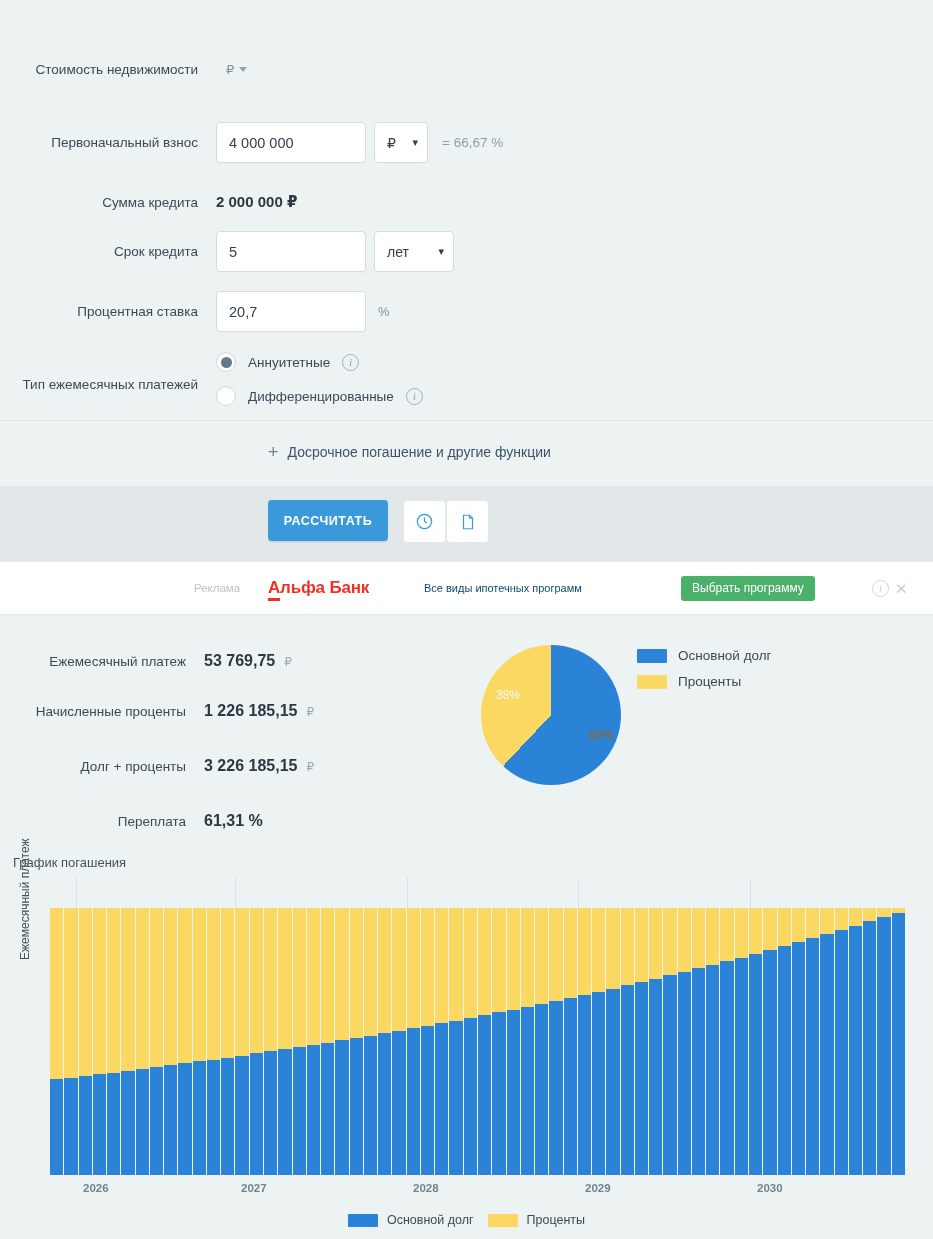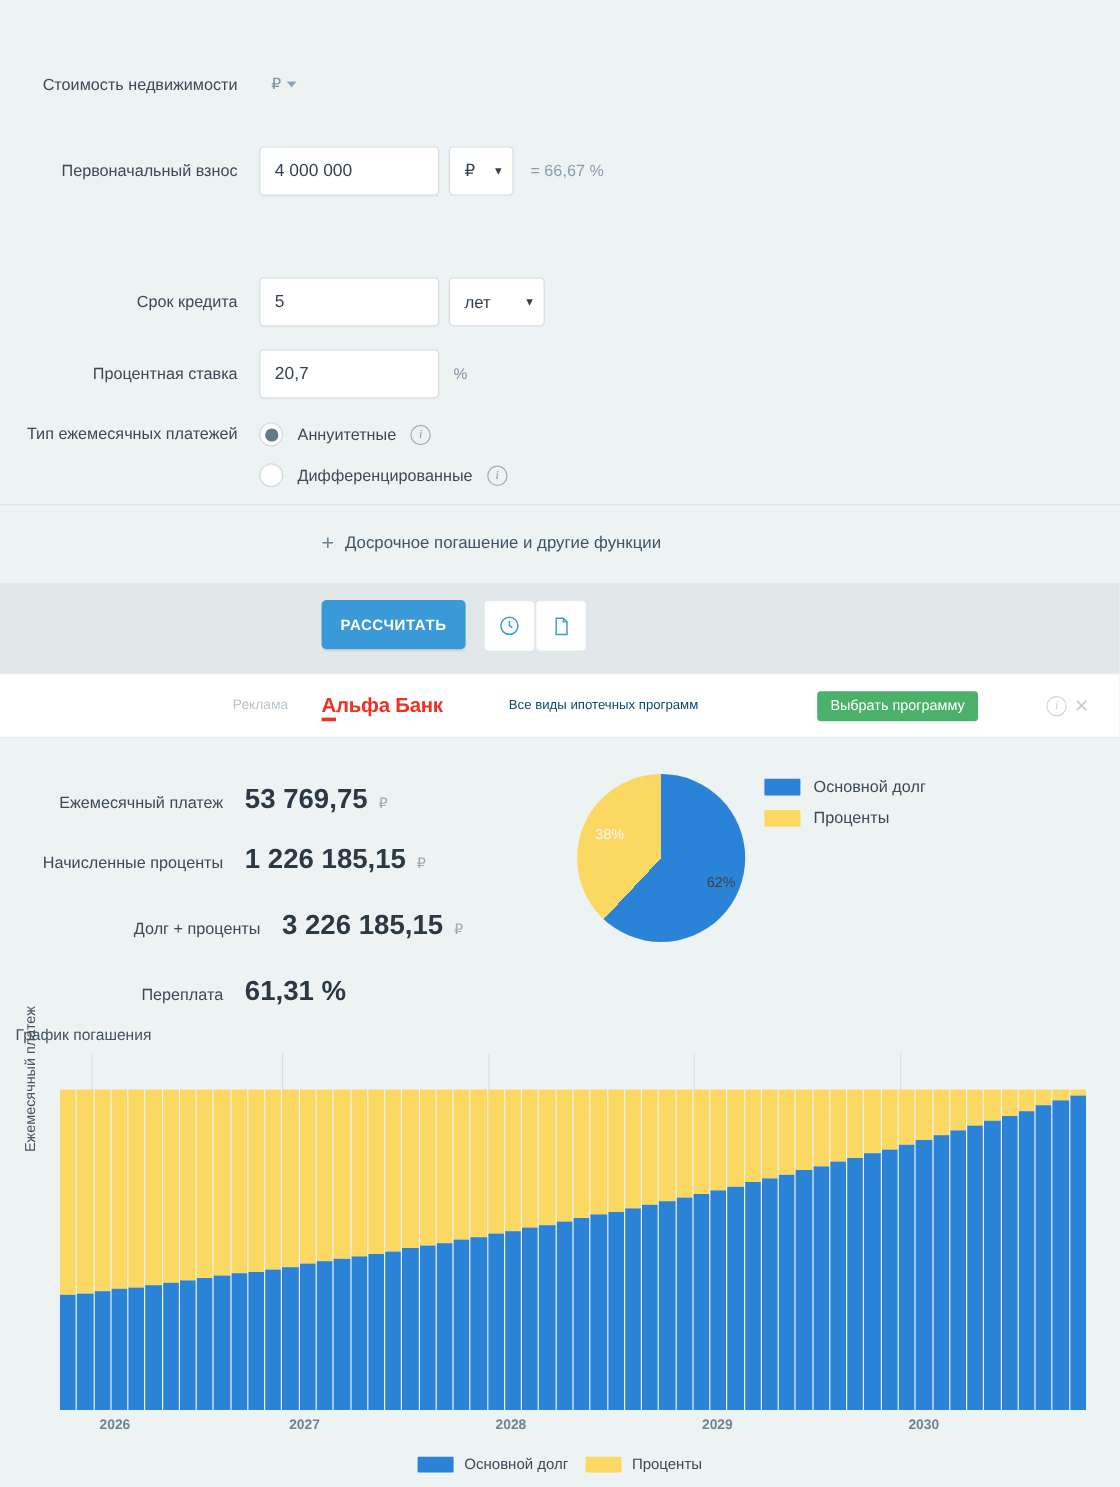--- a/index.html
+++ b/index.html
@@ -81,27 +81,27 @@
   .ad-logo .u{border-bottom:3px solid #ef3124;padding-bottom:1px;}
   .ad-text{position:absolute;left:424px;font-size:11px;color:#0c4a6e;text-align:center;}
   .ad-cta{position:absolute;left:681px;height:25px;padding:0 11px;background:#4bb06a;color:#fff;
     border:0;border-radius:3px;font-size:12px;cursor:pointer;font-family:inherit;}
   .ad-i{position:absolute;left:872px;}
   .ad-x{position:absolute;left:895px;font-size:15px;color:#c3ced4;cursor:pointer;line-height:1;}
 
   
   .res-row{position:absolute;display:flex;align-items:baseline;}
   .res-lbl{width:186px;text-align:right;font-size:13.5px;color:#3c4a57;padding-right:18px;white-space:nowrap;}
-  .res-val{font-size:23px;font-weight:bold;color:#2b3945;white-space:nowrap;}
+  .res-val{font-size:16px;font-weight:bold;color:#2b3945;white-space:nowrap;}
   .res-cur{font-size:12px;color:#9aabb7;margin-left:9px;font-weight:normal;}
 
   
   .pie-wrap{position:absolute;left:481px;top:645px;width:140px;height:140px;}
   .pie{width:140px;height:140px;border-radius:50%;}
-  .pie-lab{position:absolute;font-size:12px;color:#404040;}
+  .pie-lab{position:absolute;font-size:12px;color:#a16207;}
   .pie-lab.a{left:108px;top:83px;}
   .pie-lab.b{left:15px;top:43px;color:#f4f7f5;}
   .pie-legend{position:absolute;left:637px;top:648px;}
   .lg-item{display:flex;align-items:center;gap:11px;margin-bottom:11px;}
   .lg-sw{width:30px;height:14px;border-radius:1px;}
   .lg-txt{font-size:13.5px;color:#3c4a57;}
 
   
   .chart-title{position:absolute;left:13px;top:855px;font-size:13px;color:#44525e;}
   .ylabel{
@@ -140,38 +140,42 @@
     <div class="row" style="left:0;top:70px;">
       <div class="lbl">Первоначальный взнос</div>
       <input class="tf w150" value="4 000 000" style="">
       <div class="sel" style="width:54px;">
         <span>₽</span>
         <span class="chev">▾</span>
       </div>
       <div class="eq">= 66,67 %</div>
     </div>
 
+    <div class="row" style="left:0;top:141px;">
+      <div class="lbl">Сумма кредита</div>
+      <div class="static-val">2 000 000 ₽</div>
+    </div>
 
     <div class="row" style="left:0;top:179px;">
       <div class="lbl">Срок кредита</div>
       <input class="tf w150" value="5" style="">
       <div class="sel" style="width:80px;">
         <span>лет</span>
         <span class="chev">▾</span>
       </div>
     </div>
 
     <div class="row" style="left:0;top:239px;">
       <div class="lbl">Процентная ставка</div>
       <input class="tf w150" value="20,7" style="">
       <div class="pct-sign">%</div>
     </div>
 
     <div class="row" style="left:0;top:300px;align-items:flex-start;">
-      <div class="lbl" style="padding-top:2px;">Тип ежемесячных платежей</div>
+      <div class="lbl" style="padding-top:2px;margin-top:23px;">Тип ежемесячных платежей</div>
       <div>
         <div class="radio-line" style="margin-bottom:14px;">
           <span class="radio on">
               <span class="dot"></span>
             </span>
           <span class="radio-text">Аннуитетные</span>
           <span class="info">i</span>
         </div>
         <div class="radio-line">
           <span class="radio"></span>
@@ -215,21 +219,21 @@
   <div class="res-row" style="left:0;top:652px;">
     <div class="res-lbl">Ежемесячный платеж</div>
     <div class="res-val">53 769,75</div>
     <div class="res-cur">₽</div>
   </div>
   <div class="res-row" style="left:0;top:702px;">
     <div class="res-lbl">Начисленные проценты</div>
     <div class="res-val">1 226 185,15</div>
     <div class="res-cur">₽</div>
   </div>
-  <div class="res-row" style="left:0;top:757px;margin-left:31px;">
+  <div class="res-row" style="left:0;top:757px;">
     <div class="res-lbl">Долг + проценты</div>
     <div class="res-val">3 226 185,15</div>
     <div class="res-cur">₽</div>
   </div>
   <div class="res-row" style="left:0;top:812px;">
     <div class="res-lbl">Переплата</div>
     <div class="res-val">61,31 %</div>
   </div>
 
   <div class="pie-wrap">

